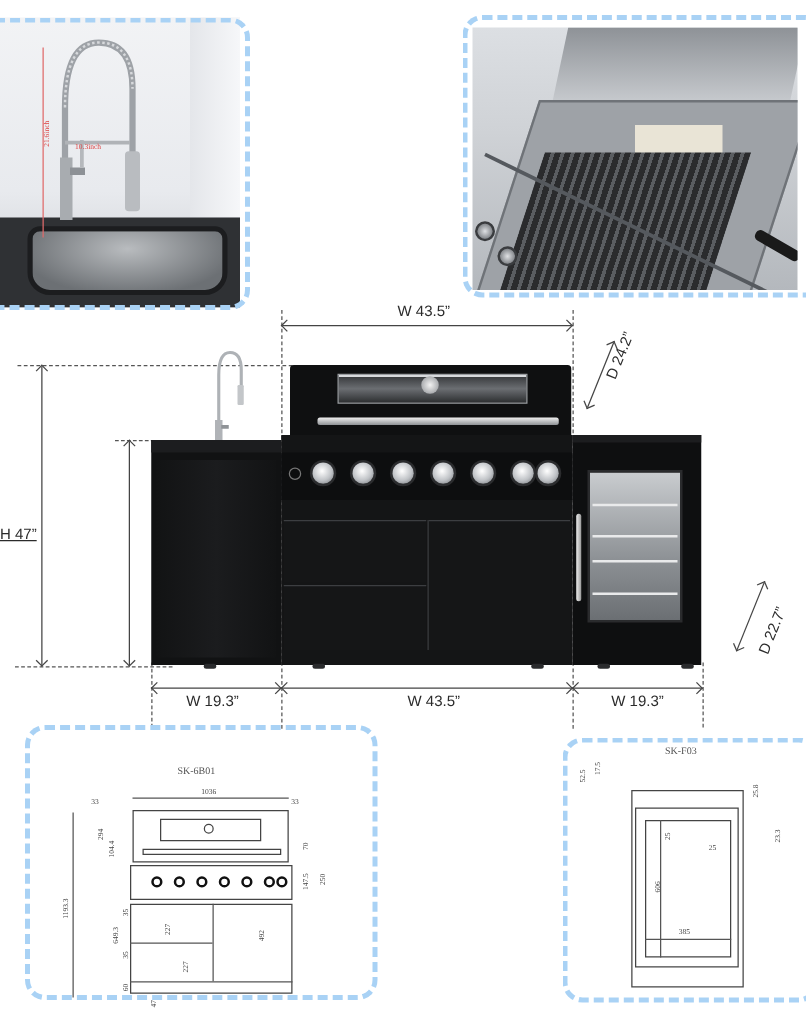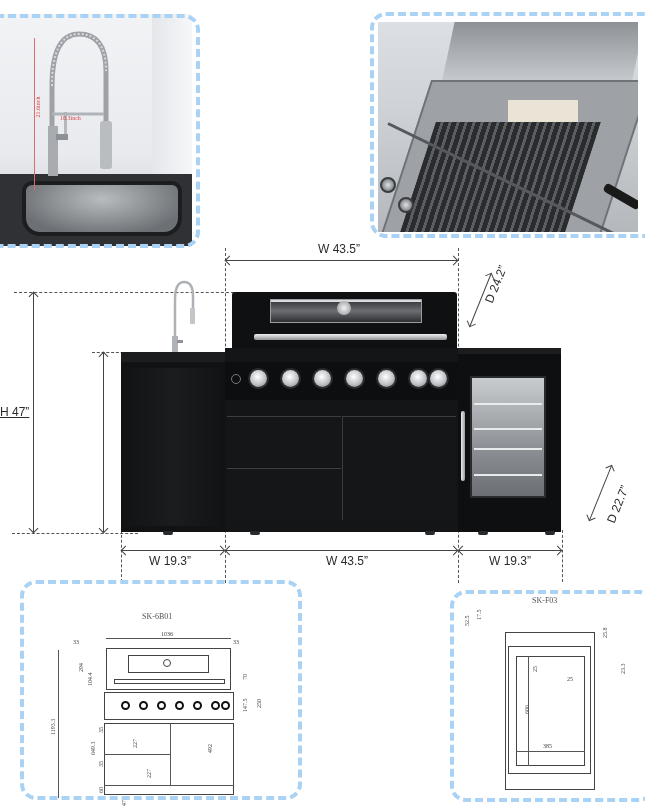--- a/index.html
+++ b/index.html
@@ -114,21 +114,21 @@
 <div class="dash-v" style="left:121px; top:530px; height:52px;"></div>
 <div class="dash-v" style="left:562px; top:530px; height:52px;"></div>
 <div class="dash-h" style="left:14px; top:292px; width:220px;"></div>
 <div class="dash-h" style="left:92px; top:352px; width:46px;"></div>
 <div class="dash-h" style="left:12px; top:533px; width:126px;"></div>
 
 <div class="arrow-h" style="left:226px; top:260px; width:231px;"></div>
 <span class="dim-label" style="left:318px; top:242px;">W 43.5”</span>
 
 <div class="arrow-v" style="left:33px; top:293px; height:239px;"></div>
-<span class="dim-label" style="left:0px; top:405px;text-decoration:underline;">H 47”</span>
+<span class="dim-label" style="left:0px; top:420px;text-decoration:underline;">H 47”</span>
 <div class="arrow-v" style="left:103px; top:353px; height:179px;"></div>
 
 <div class="arrow-h" style="left:122px; top:550px; width:102px;"></div>
 <span class="dim-label" style="left:149px; top:554px;">W 19.3”</span>
 <div class="arrow-h" style="left:226px; top:550px; width:231px;"></div>
 <span class="dim-label" style="left:326px; top:554px;">W 43.5”</span>
 <div class="arrow-h" style="left:459px; top:550px; width:102px;"></div>
 <span class="dim-label" style="left:489px; top:554px;">W 19.3”</span>
 
 <div class="arrow-v" style="left:480px; top:272px; height:56px; transform:rotate(22deg);"></div>

